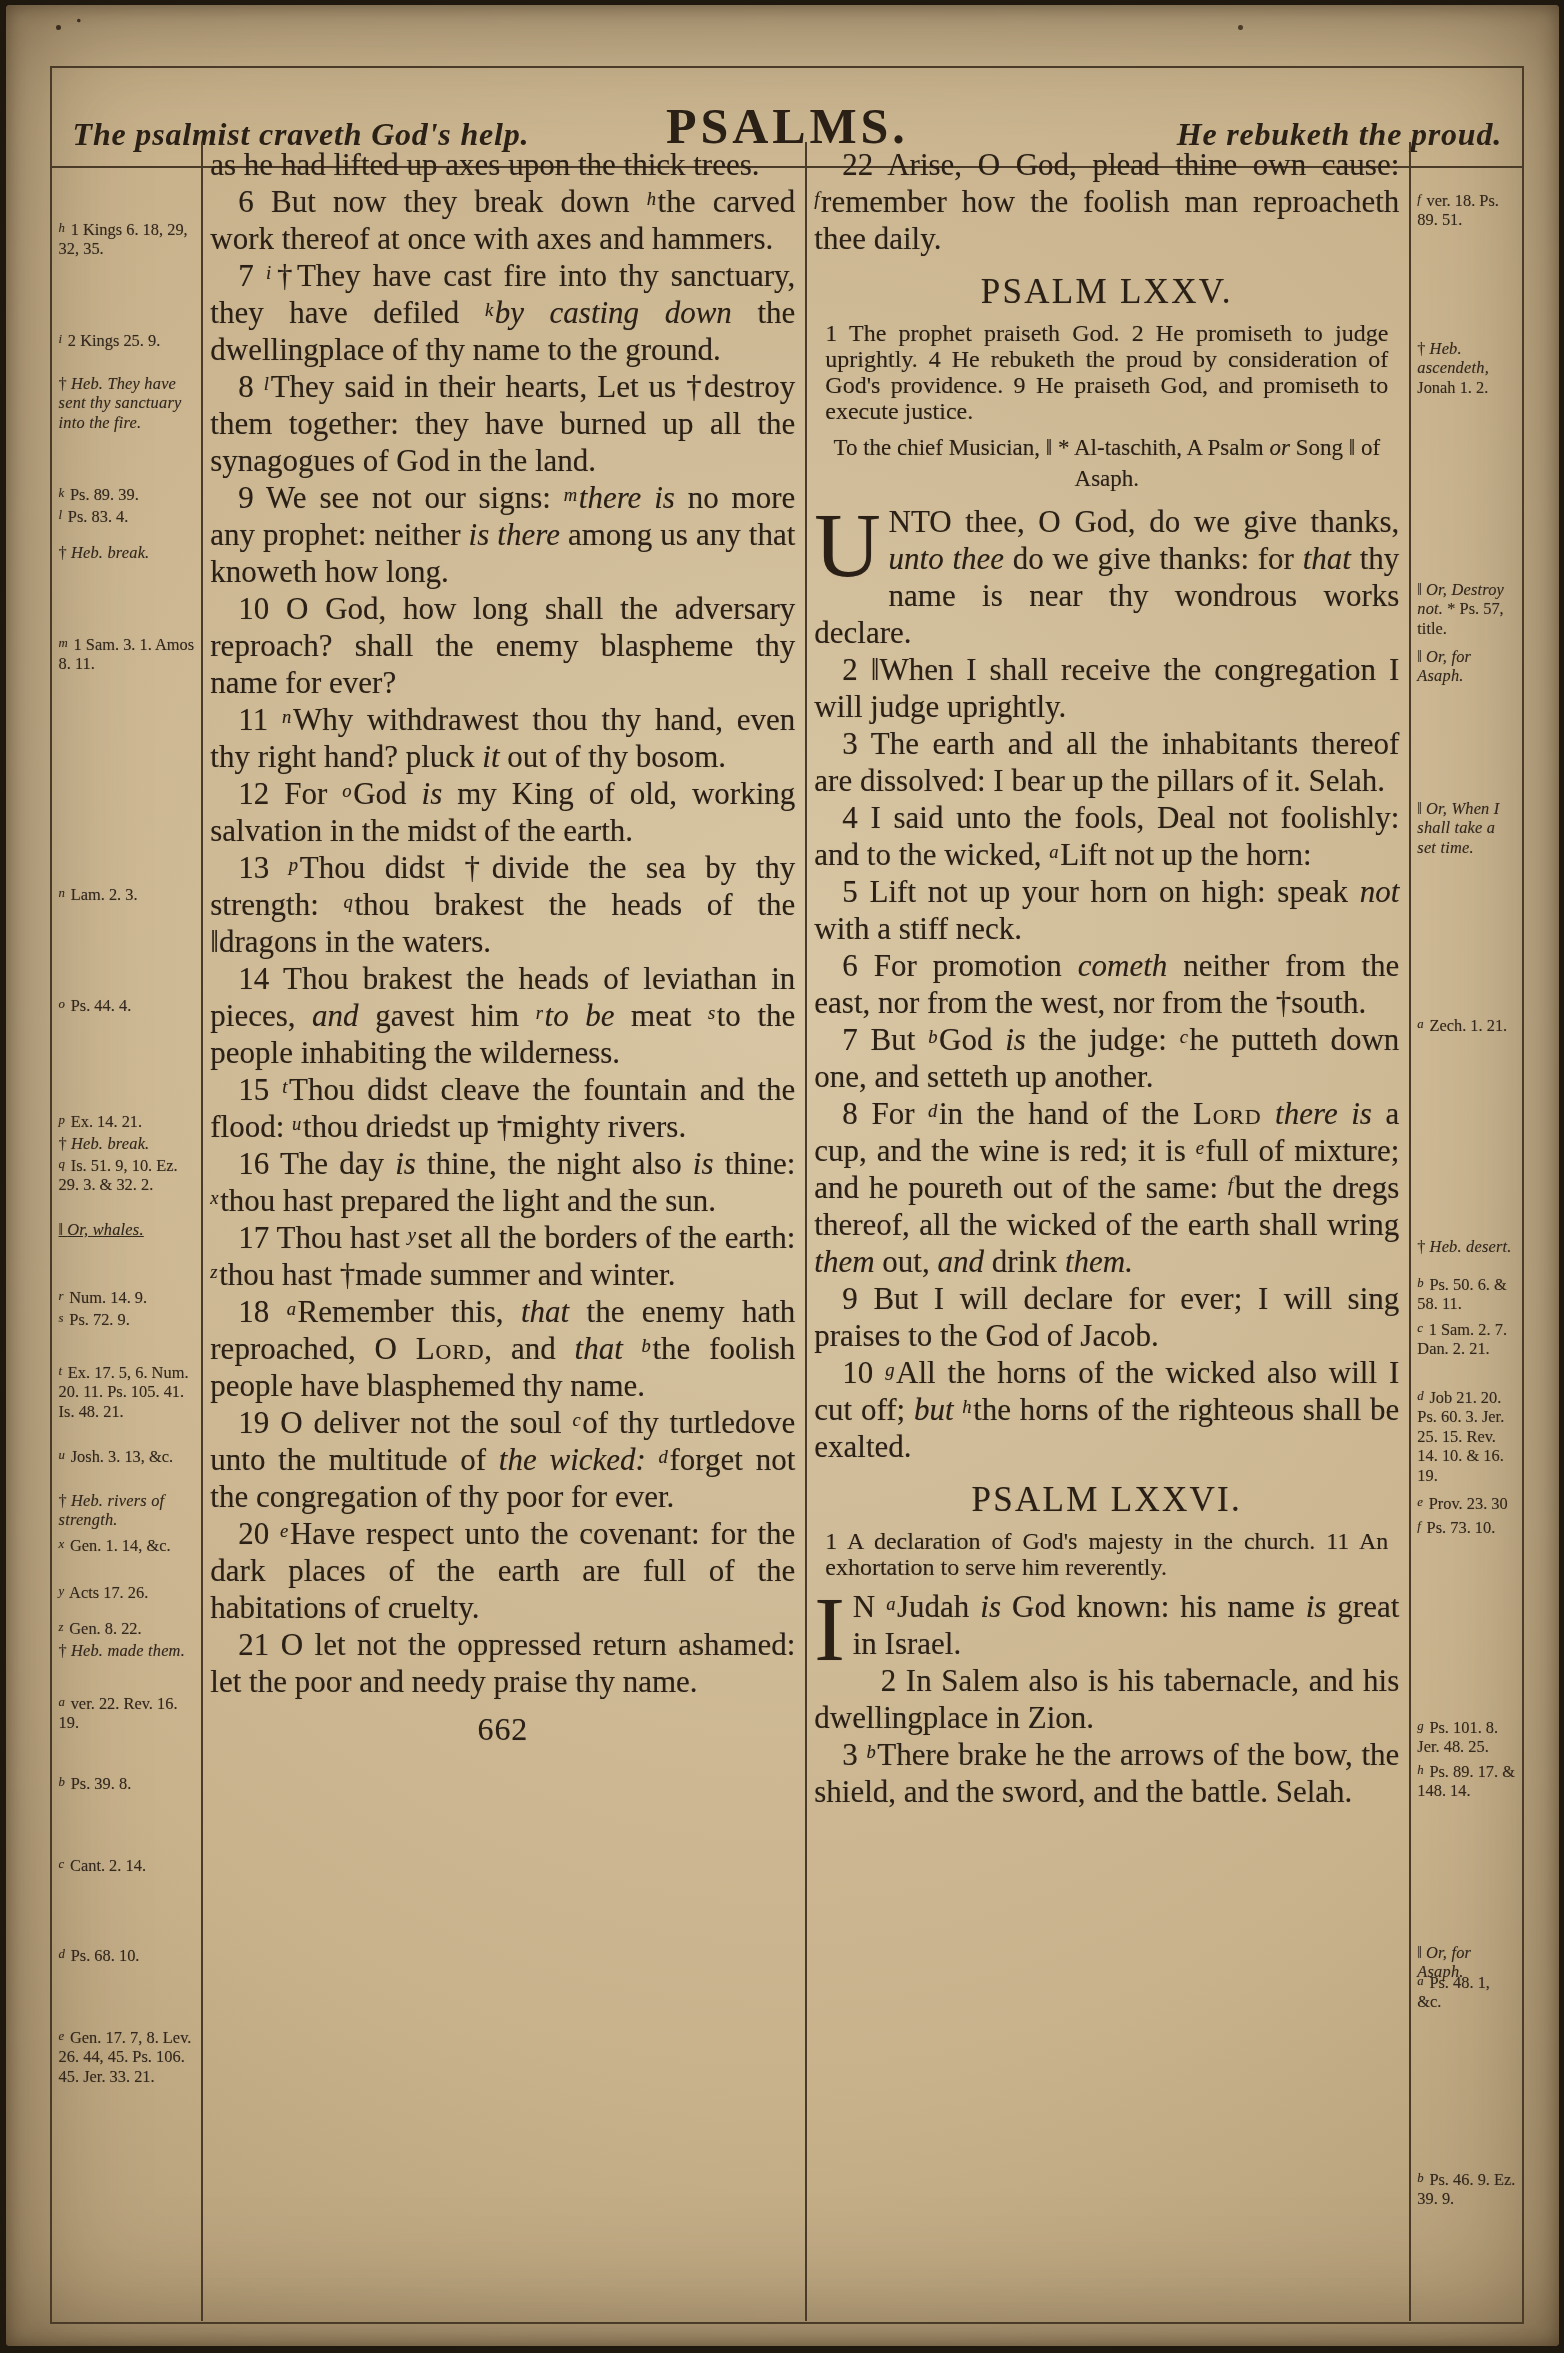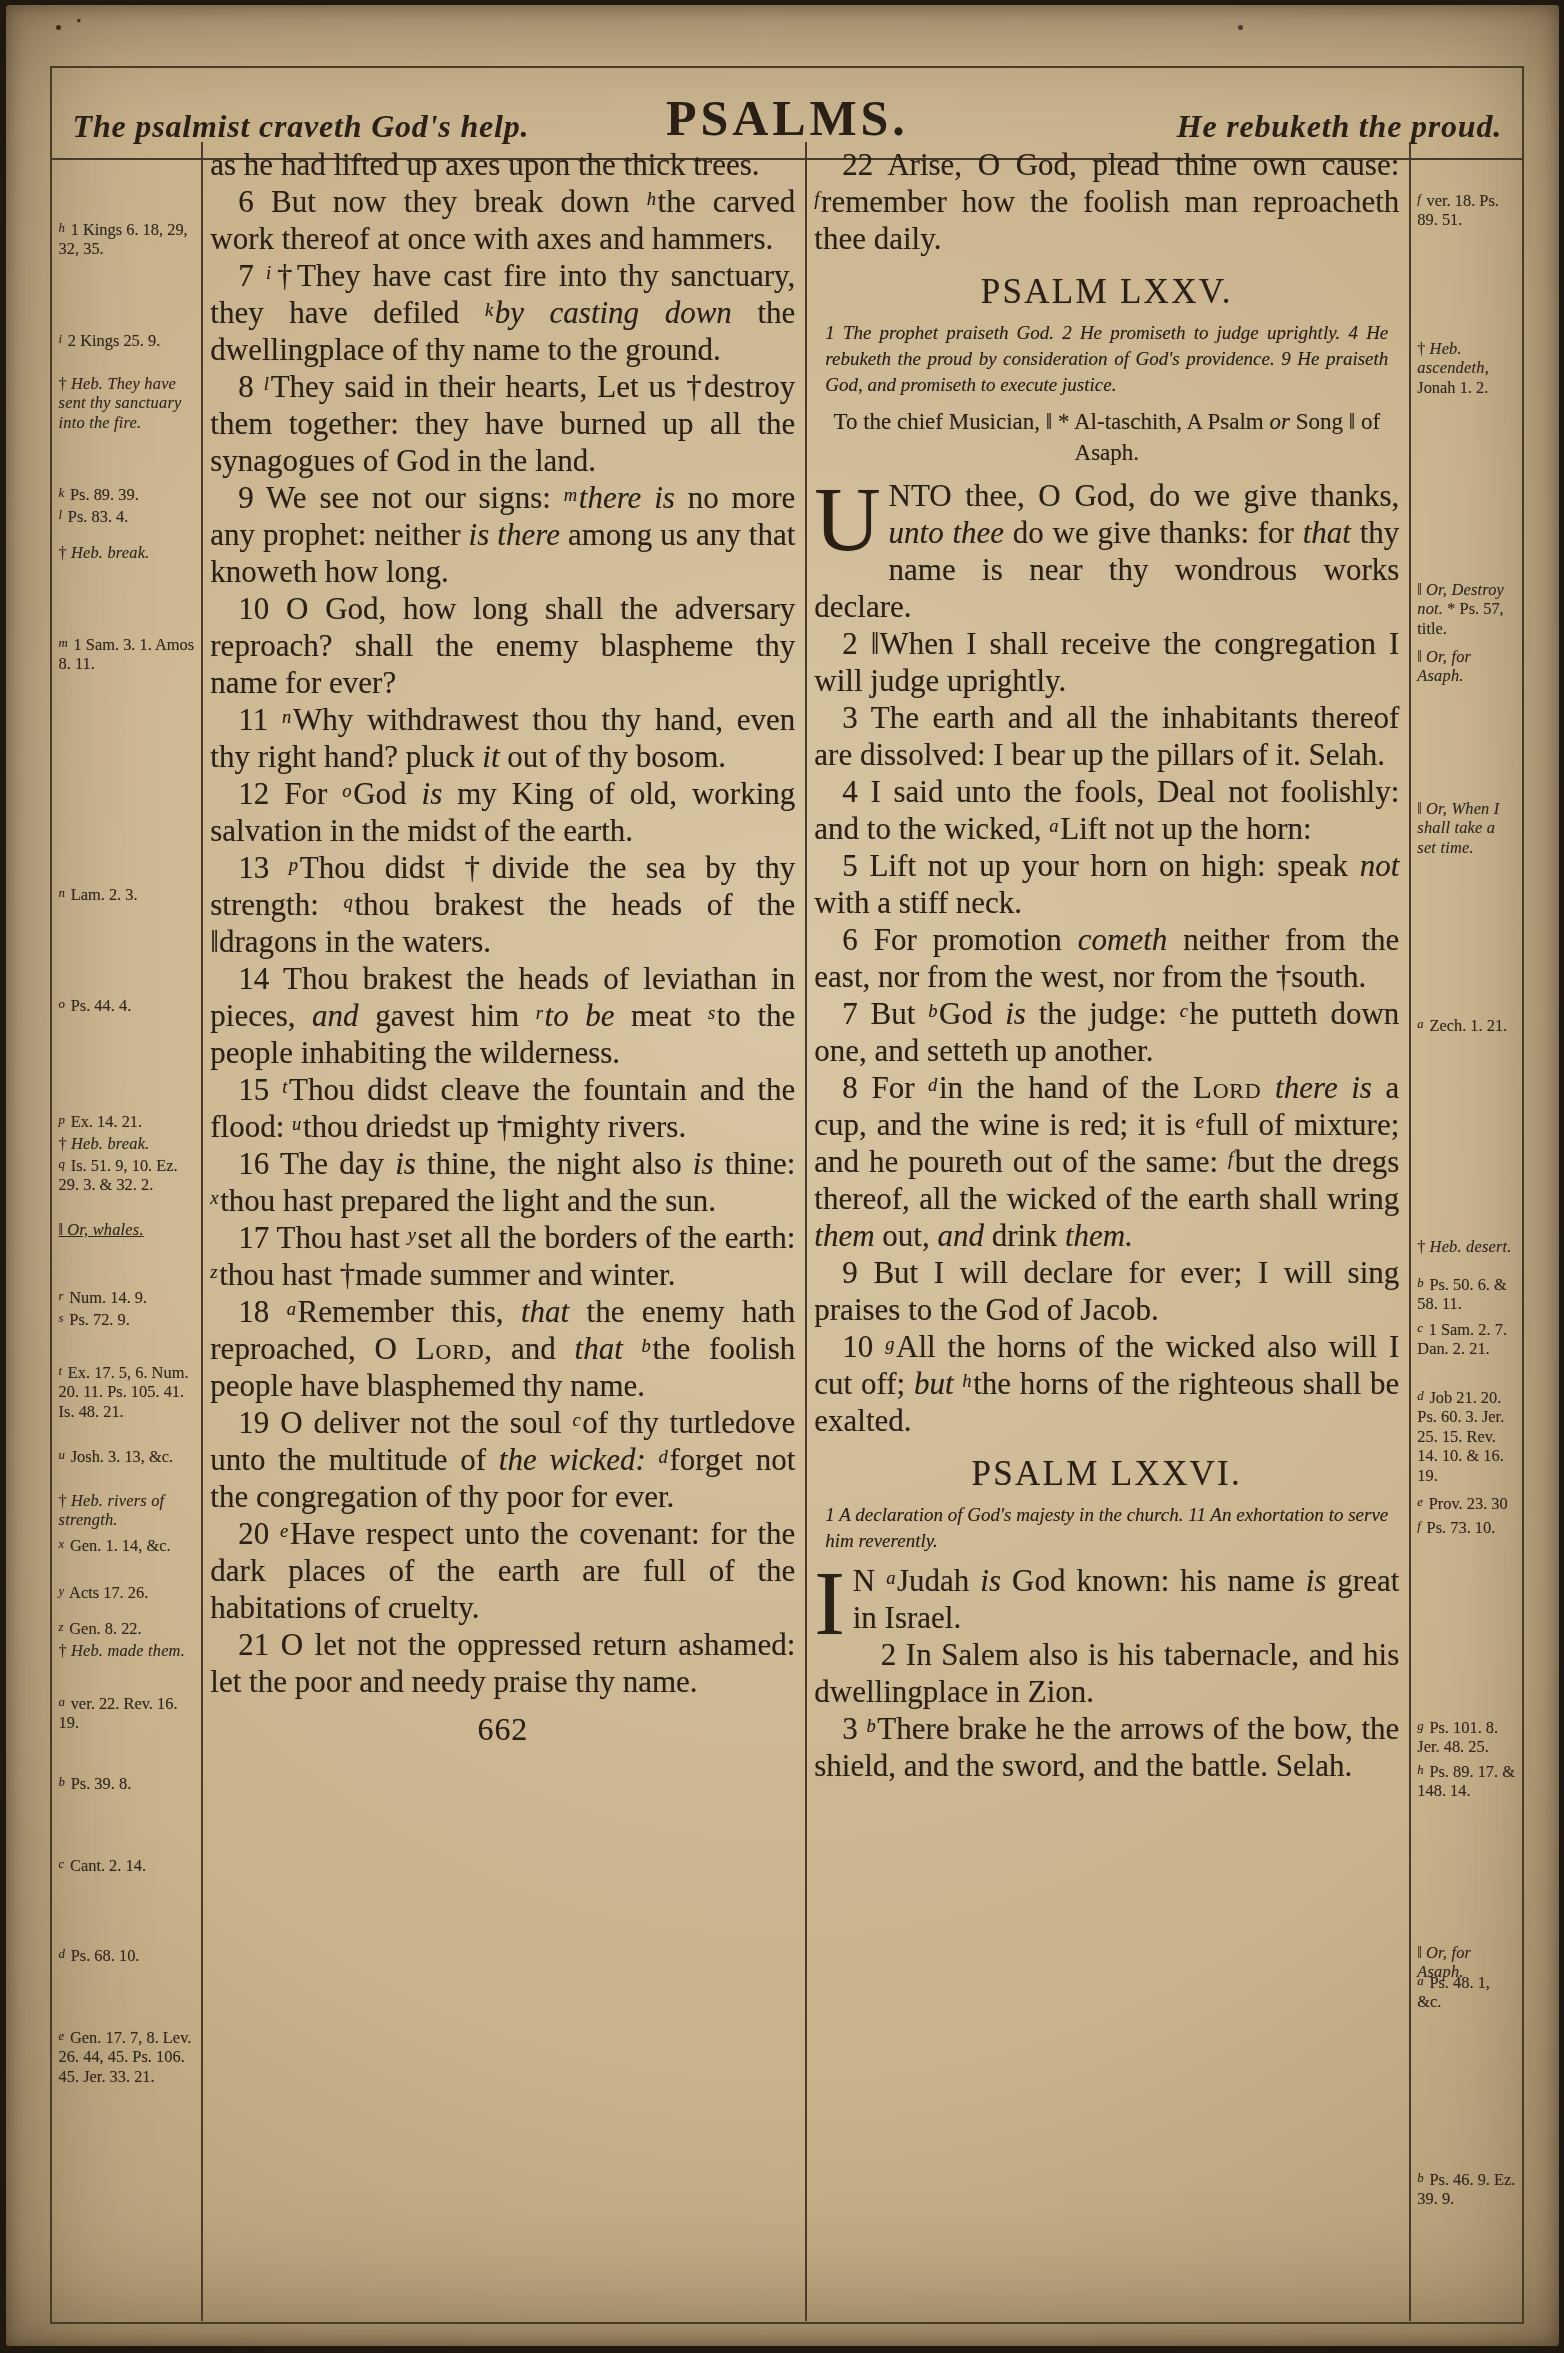--- a/index.html
+++ b/index.html
@@ -19,21 +19,21 @@
     background:radial-gradient(ellipse 120% 90% at 50% 42%,
        var(--paper-light,#d8c6a4) 0%, var(--paper,#c8b28c) 52%, var(--paper-dark,#9d8660) 100%);
     box-shadow:inset 0 0 125px rgba(50,33,15,.55), inset 0 0 19px rgba(40,26,12,.5);
   }
   .specks{position:absolute;left:50px;top:20.3px;width:4.7px;height:4.7px;border-radius:50%;
     background:#3a2d1d;box-shadow:20.3px -7px 0 -0.8px #3a2d1d,1182px 0 0 0 #4a3a26;}
   .frame{
     position:absolute;left:44px;top:61px;width:1474px;height:2258px;
     border:2.3px solid var(--rule,#4a3a28);
   }
-  .header{position:absolute;left:0;right:0;top:4px;height:88px;border-bottom:2.3px solid var(--rule,#4a3a28);}
+  .header{position:absolute;left:0;right:0;top:12px;height:88px;border-bottom:2.3px solid var(--rule,#4a3a28);}
   .header .h-left{position:absolute;left:20.3px;bottom:12.5px;font-size:32px;font-style:italic;font-weight:bold;letter-spacing:0.8px;}
   .header .h-center{position:absolute;left:50%;transform:translateX(-50%);bottom:11px;font-size:50px;font-weight:bold;letter-spacing:3.9px;}
   .header .h-right{position:absolute;right:20.3px;bottom:12.5px;font-size:32px;font-style:italic;font-weight:bold;letter-spacing:0.8px;}
 
   .content{position:absolute;left:0;top:74px;width:1470px;height:2179px;overflow:hidden;}
   .vrule{position:absolute;top:0;bottom:0;width:1.6px;background:var(--rule,#4a3a28);}
   .vr1{left:149px;} .vr2{left:753px;} .vr3{left:1357px;}
 
   .notes-col{position:absolute;top:0;height:100%;color:var(--note-ink,#33281d);}
   .notes-left{left:6.3px;width:136px;}
@@ -44,21 +44,21 @@
 
   .text-col{position:absolute;top:4.7px;width:585px;font-size:31px;line-height:37px;text-align:justify;}
   .col-left{left:158px;}
   .col-right{left:762px;}
   .blk{margin:0;}
   .verse{text-indent:28px;}
   .cont{text-indent:0;}
   .ref{font-size:60%;font-style:italic;vertical-align:7px;line-height:0;margin-right:1.6px;}
   .sc{font-variant:small-caps;letter-spacing:0.8px;}
   .heading{text-align:center;text-indent:0;font-size:35px;letter-spacing:2.3px;margin:14px 0 7.8px 0;line-height:41px;}
-  .argument{font-size:19px;line-height:26px;font-style:italic;padding:0 11px;text-indent:0;margin-bottom:7.8px;text-align:justify;}
+  .argument{font-size:24px;line-height:26px;padding:0 11px;text-indent:0;margin-bottom:7.8px;text-align:justify;}
   .inscription{font-size:23px;line-height:31px;text-align:center;text-indent:0;margin-bottom:9.4px;}
   .dropcap{text-indent:0;}
   .cap{float:left;font-size:92px;line-height:70px;margin:6.3px 7.8px 0 0;font-weight:normal;}
   .pageno{text-align:center;text-indent:0;font-size:32px;margin-top:11px;letter-spacing:0.8px;}
   .text-col,.notes-col{text-shadow:0 0 0.8px rgba(43,32,22,.35);}
 </style>
 </head>
 <body>
 
 <div class="page">

